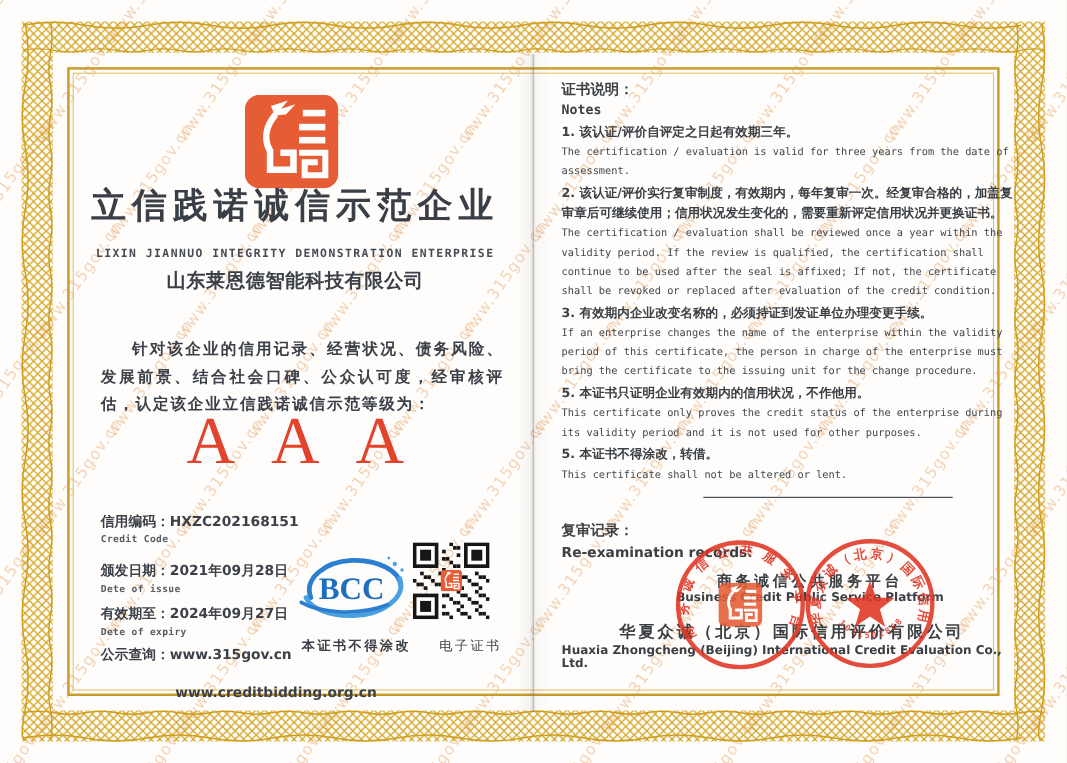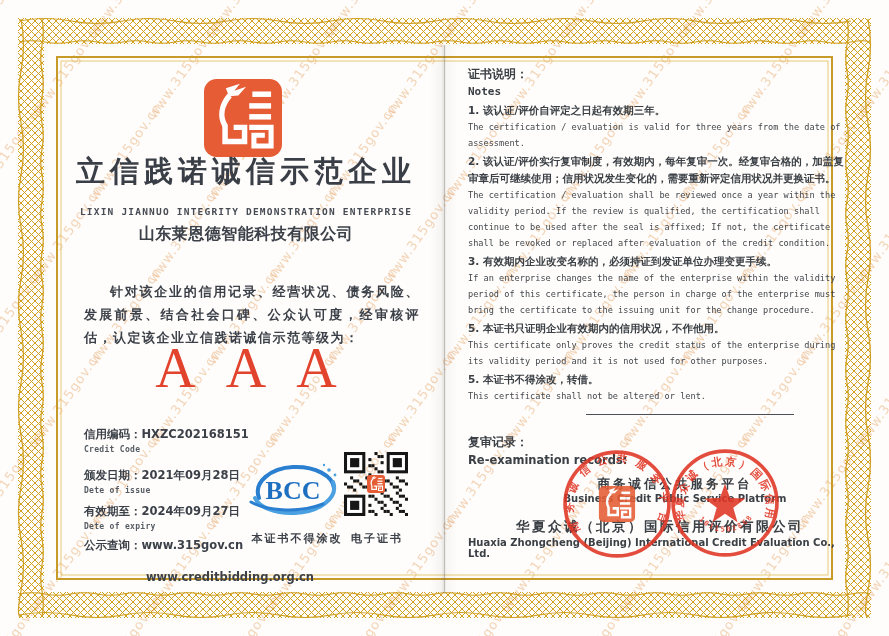--- a/index.html
+++ b/index.html
@@ -52,21 +52,21 @@
   }
   .rating{
     left:60px;top:336px;width:372px;text-align:center;
     font-family:"Liberation Serif","DejaVu Serif",serif;
     font-size:56px;color:#e2432d;letter-spacing:30px;padding-left:30px;box-sizing:border-box;
   }
   .field{position:absolute;left:84px;font-size:11.5px;font-weight:700;color:#3c4149;}
   .field .sub{display:block;font-size:8px;font-weight:700;color:#555b63;margin-top:3px;letter-spacing:.3px;font-family:"DejaVu Sans Mono",monospace;}
   .field .v2{display:block;margin-top:17px;padding-left:62px;}
   .bcc-caption{left:232px;top:531px;width:130px;text-align:center;font-size:11px;font-weight:700;letter-spacing:2px;color:#3c4149;}
-  .qr-caption{left:336px;top:531px;width:82px;text-align:center;font-size:11px;font-weight:700;letter-spacing:2px;color:#3c4149;}
+  .qr-caption{left:336px;top:531px;width:82px;text-align:right;font-size:11px;font-weight:400;letter-spacing:2px;color:#3c4149;}
   .qr-wrap{left:344px;top:452px;width:64px;height:64px;}
   .qr-seal{position:absolute;left:23px;top:23px;}
   
   .notes{left:468px;top:66px;width:384px;}
   .notes-title{font-size:12px;font-weight:700;color:#3b4046;margin-bottom:2px;}
   .notes-sub{font-size:11px;font-weight:700;color:#3b4046;margin-bottom:4px;font-family:"DejaVu Sans Mono",monospace;}
   .note-cn{font-size:10.5px;font-weight:700;color:#3b4046;line-height:17px;margin:0;}
   .note-en{font-size:8.6px;color:#42474d;line-height:16px;margin:0 0 2px 0;font-family:"DejaVu Sans Mono",monospace;}
   .review{left:468px;top:390px;margin-top:44px;}
   .review .cn{font-size:12px;font-weight:700;color:#3b4046;}

